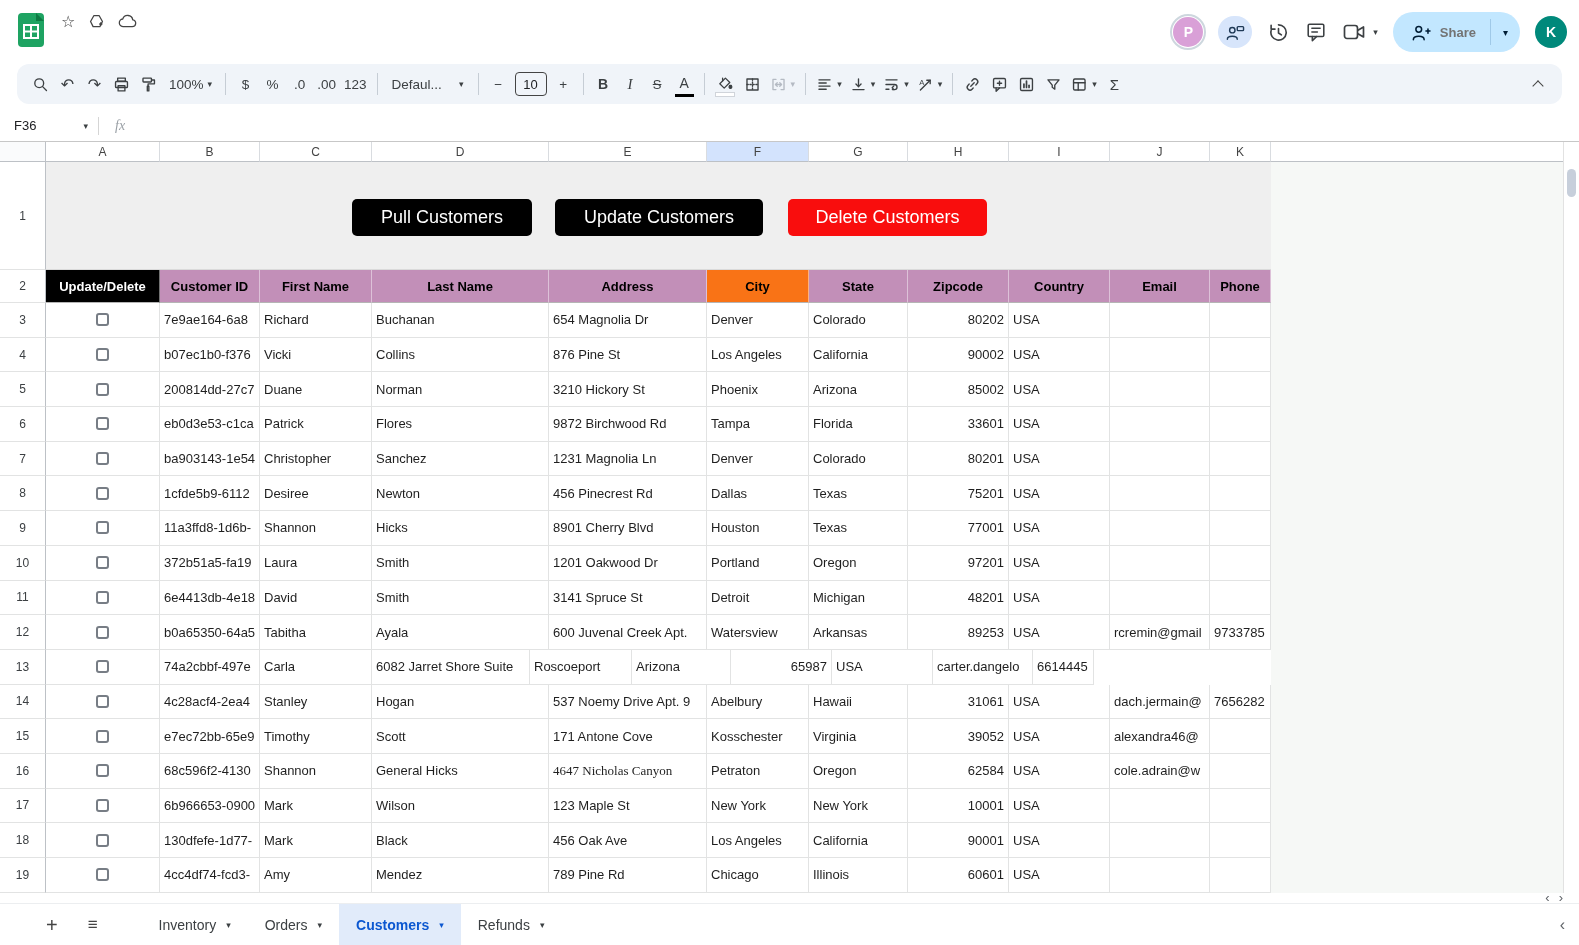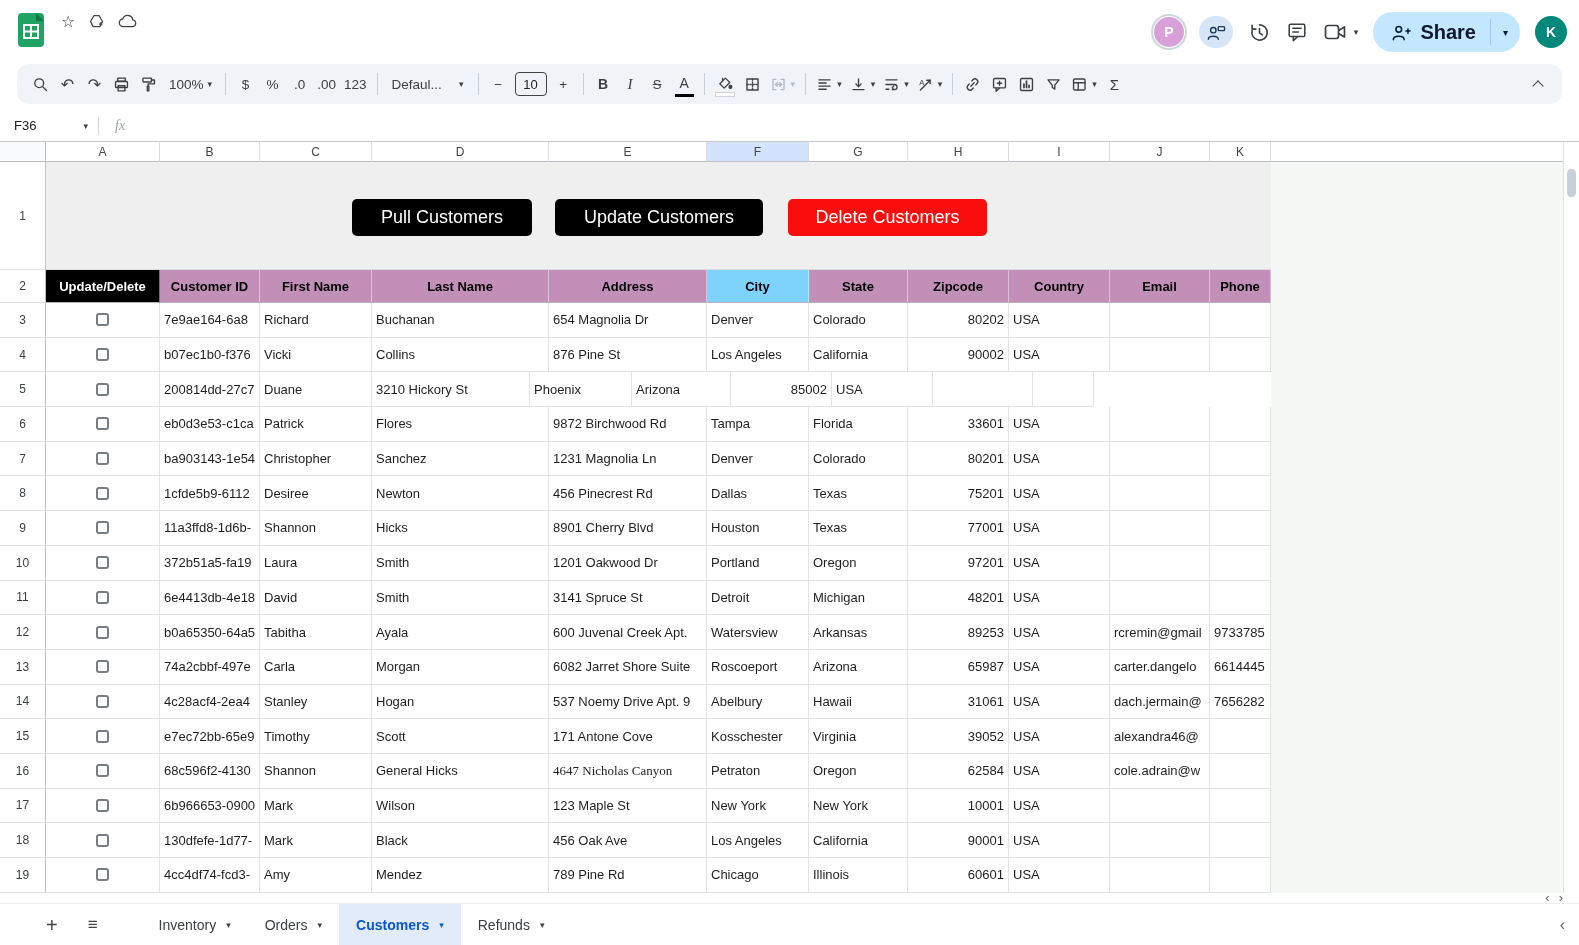--- a/index.html
+++ b/index.html
@@ -16,21 +16,21 @@
   .menubar { display:flex; margin-top:1px; margin-left:-8px; }
   .menu-item { font-size:14.5px; color:#202124; padding:2px 9px; border-radius:6px; cursor:pointer; }
   .topbar-right { display:flex; align-items:center; gap:15px; margin-top:3px; flex:none; }
   .avatar { width:30px; height:30px; border-radius:50%; display:flex; align-items:center; justify-content:center; color:#fff; font-size:14px; font-weight:700; cursor:pointer; }
   .avatar.p { outline:2px solid #cdd7de; outline-offset:1px; }
   .collab-pill { width:34px; height:32px; border-radius:16px; background:#d7e5fb; display:flex; align-items:center; justify-content:center; cursor:pointer; }
   .ticon-svg { display:inline-flex; cursor:pointer; }
   .cam-wrap { display:flex; align-items:center; gap:5px; cursor:pointer; }
   .share-pill { height:40px; border-radius:20px; background:#c2e7ff; display:flex; align-items:center; cursor:pointer; }
   .share-main { display:flex; align-items:center; gap:9px; padding:0 14px 0 18px; height:100%; }
-  .share-label { font-size:20px; font-weight:600; color:#0f172a; }
+  .share-label { font-size:13px; font-weight:600; color:#737373; }
   .share-div { width:1px; height:26px; background:#9fc9e8; }
   .share-dd { padding:0 12px; color:#001d35; font-size:10px; }
   .dd { font-size:9px; color:#3c4043; margin-left:2px; }
 
   
   .toolbar-row { height:48px; padding:2px 17px 6px 17px; }
   .toolbar { height:40px; background:#f0f4f9; border-radius:12px; display:flex; align-items:center; padding:0 10px; }
   .tbtn { min-width:27px; height:28px; display:inline-flex; align-items:center; justify-content:center; border-radius:4px; color:#3c4043; font-size:13.5px; gap:2px; padding:0 4px; cursor:pointer; flex:none; }
   .tbtn svg { stroke:#3c4043; fill:none; stroke-width:1.6; stroke-linecap:round; stroke-linejoin:round; }
   .tbtn.gray, .tbtn.gray svg { color:#b4bac3; stroke:#b4bac3; }
@@ -348,21 +348,21 @@
             <div class="sheet-btn" style="left: 742px; width: 199px; background: rgb(249, 13, 13);">Delete Customers</div>
           </div>
         </div>
         <div class="srow">
           <div class="rnum" style="height: 33px;">2</div>
           <div class="hcell" style="width: 114px; background: rgb(0, 0, 0); color: rgb(255, 255, 255);">Update/Delete</div>
           <div class="hcell" style="width: 100px; background: rgb(194, 143, 184);">Customer ID</div>
           <div class="hcell" style="width: 112px; background: rgb(194, 143, 184);">First Name</div>
           <div class="hcell" style="width: 177px; background: rgb(194, 143, 184);">Last Name</div>
           <div class="hcell" style="width: 158px; background: rgb(194, 143, 184);">Address</div>
-          <div class="hcell" style="width: 102px; background: #7dd3fc;">City</div>
+          <div class="hcell" style="width: 102px; background: #f97316;">City</div>
           <div class="hcell" style="width: 99px; background: rgb(194, 143, 184);">State</div>
           <div class="hcell" style="width: 101px; background: rgb(194, 143, 184);">Zipcode</div>
           <div class="hcell" style="width: 101px; background: rgb(194, 143, 184);">Country</div>
           <div class="hcell" style="width: 100px; background: rgb(194, 143, 184);">Email</div>
           <div class="hcell" style="width: 61px; background: rgb(194, 143, 184);">Phone</div>
         </div>
         <div class="srow">
           <div class="rnum">3</div>
           <div class="cell cb" style="width: 114px;">
             <div class="checkbox"></div>
@@ -394,20 +394,21 @@
           <div class="cell" style="width: 100px;"></div>
           <div class="cell" style="width: 61px;"></div>
         </div>
         <div class="srow">
           <div class="rnum">5</div>
           <div class="cell cb" style="width: 114px;">
             <div class="checkbox"></div>
           </div>
           <div class="cell" style="width: 100px;">200814dd-27c7</div>
           <div class="cell" style="width: 112px;">Duane</div>
+          <div class="cell" style="width: 177px;">Norman</div>
           <div class="cell" style="width: 158px;">3210 Hickory St</div>
           <div class="cell" style="width: 102px;">Phoenix</div>
           <div class="cell" style="width: 99px;">Arizona</div>
           <div class="cell num" style="width: 101px;">85002</div>
           <div class="cell" style="width: 101px;">USA</div>
           <div class="cell" style="width: 100px;"></div>
           <div class="cell" style="width: 61px;"></div>
         </div>
         <div class="srow">
           <div class="rnum">6</div>
@@ -521,21 +522,20 @@
           <div class="cell" style="width: 100px;">rcremin@gmail</div>
           <div class="cell" style="width: 61px;">9733785</div>
         </div>
         <div class="srow">
           <div class="rnum">13</div>
           <div class="cell cb" style="width: 114px;">
             <div class="checkbox"></div>
           </div>
           <div class="cell" style="width: 100px;">74a2cbbf-497e</div>
           <div class="cell" style="width: 112px;">Carla</div>
-          <div class="cell" style="width: 177px;">Morgan</div>
           <div class="cell" style="width: 158px;">6082 Jarret Shore Suite</div>
           <div class="cell" style="width: 102px;">Roscoeport</div>
           <div class="cell" style="width: 99px;">Arizona</div>
           <div class="cell num" style="width: 101px;">65987</div>
           <div class="cell" style="width: 101px;">USA</div>
           <div class="cell" style="width: 100px;">carter.dangelo</div>
           <div class="cell" style="width: 61px;">6614445</div>
         </div>
         <div class="srow">
           <div class="rnum">14</div>

